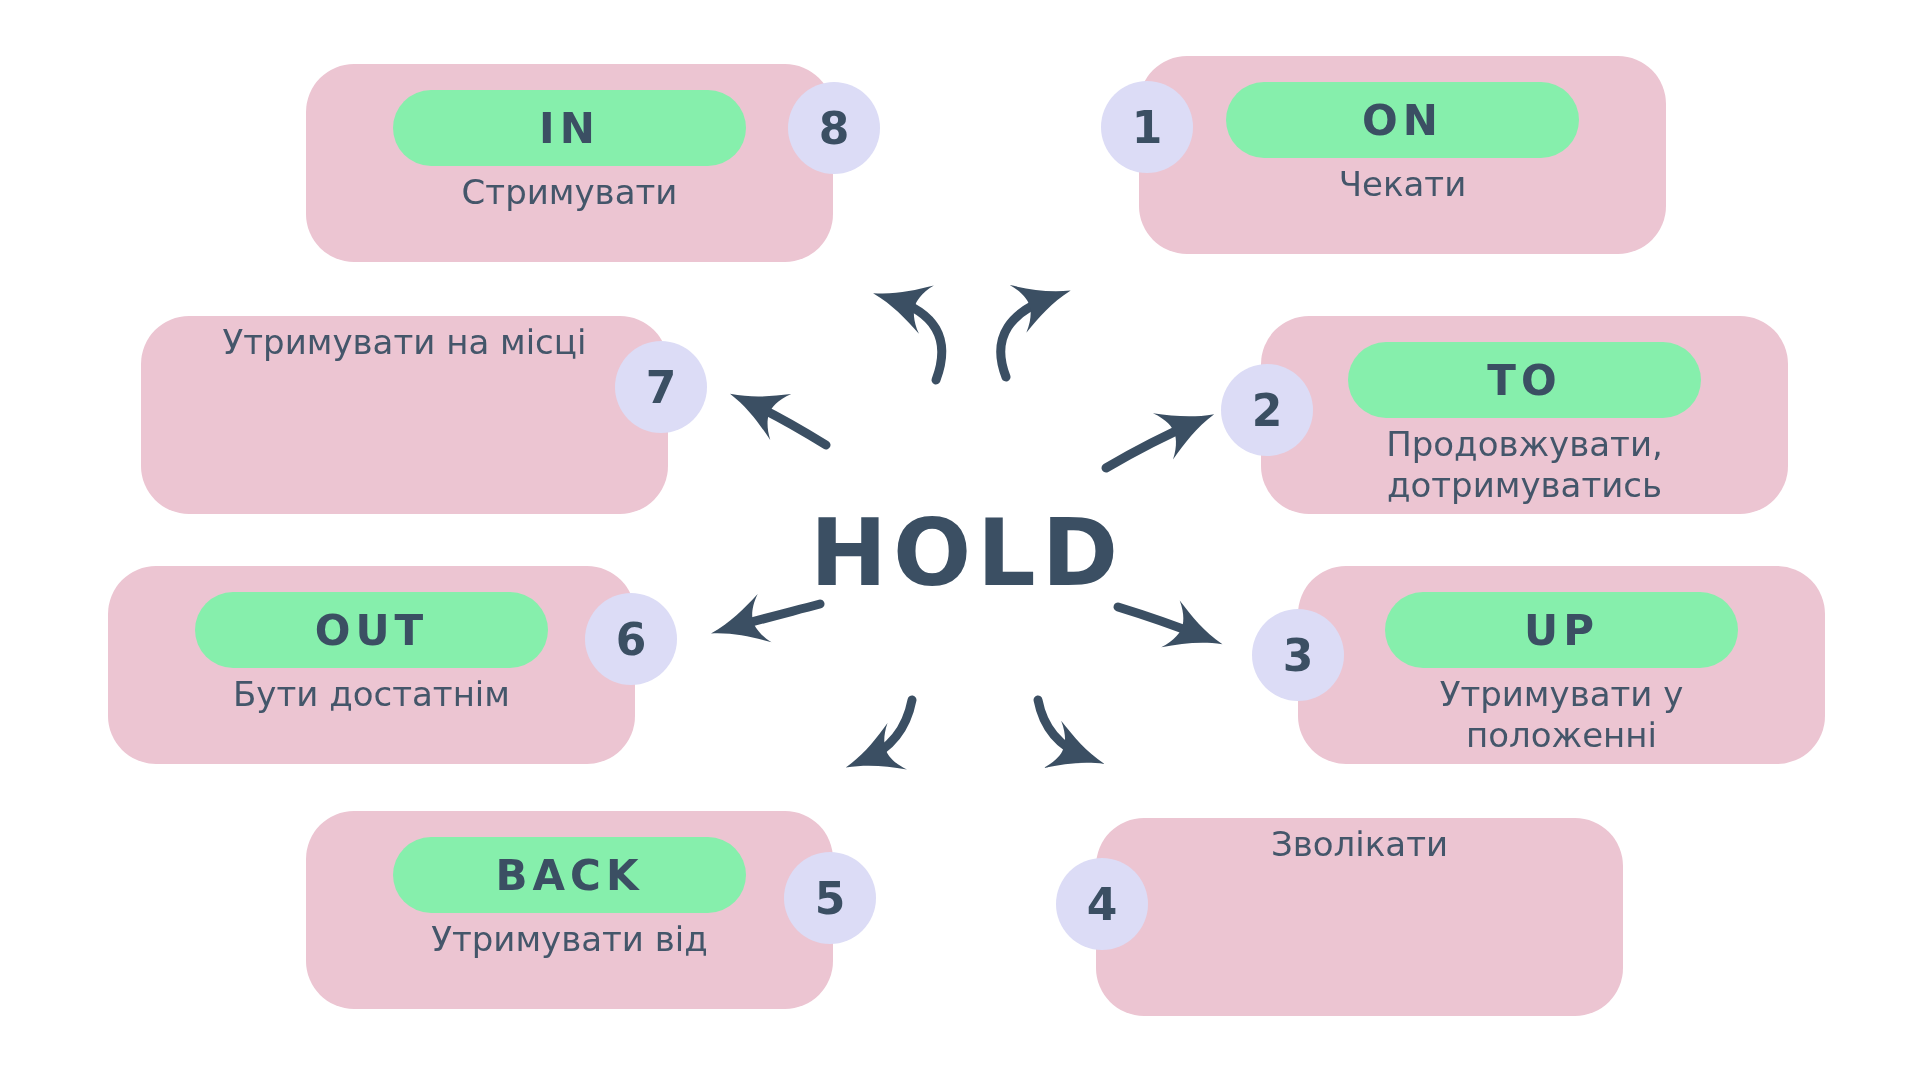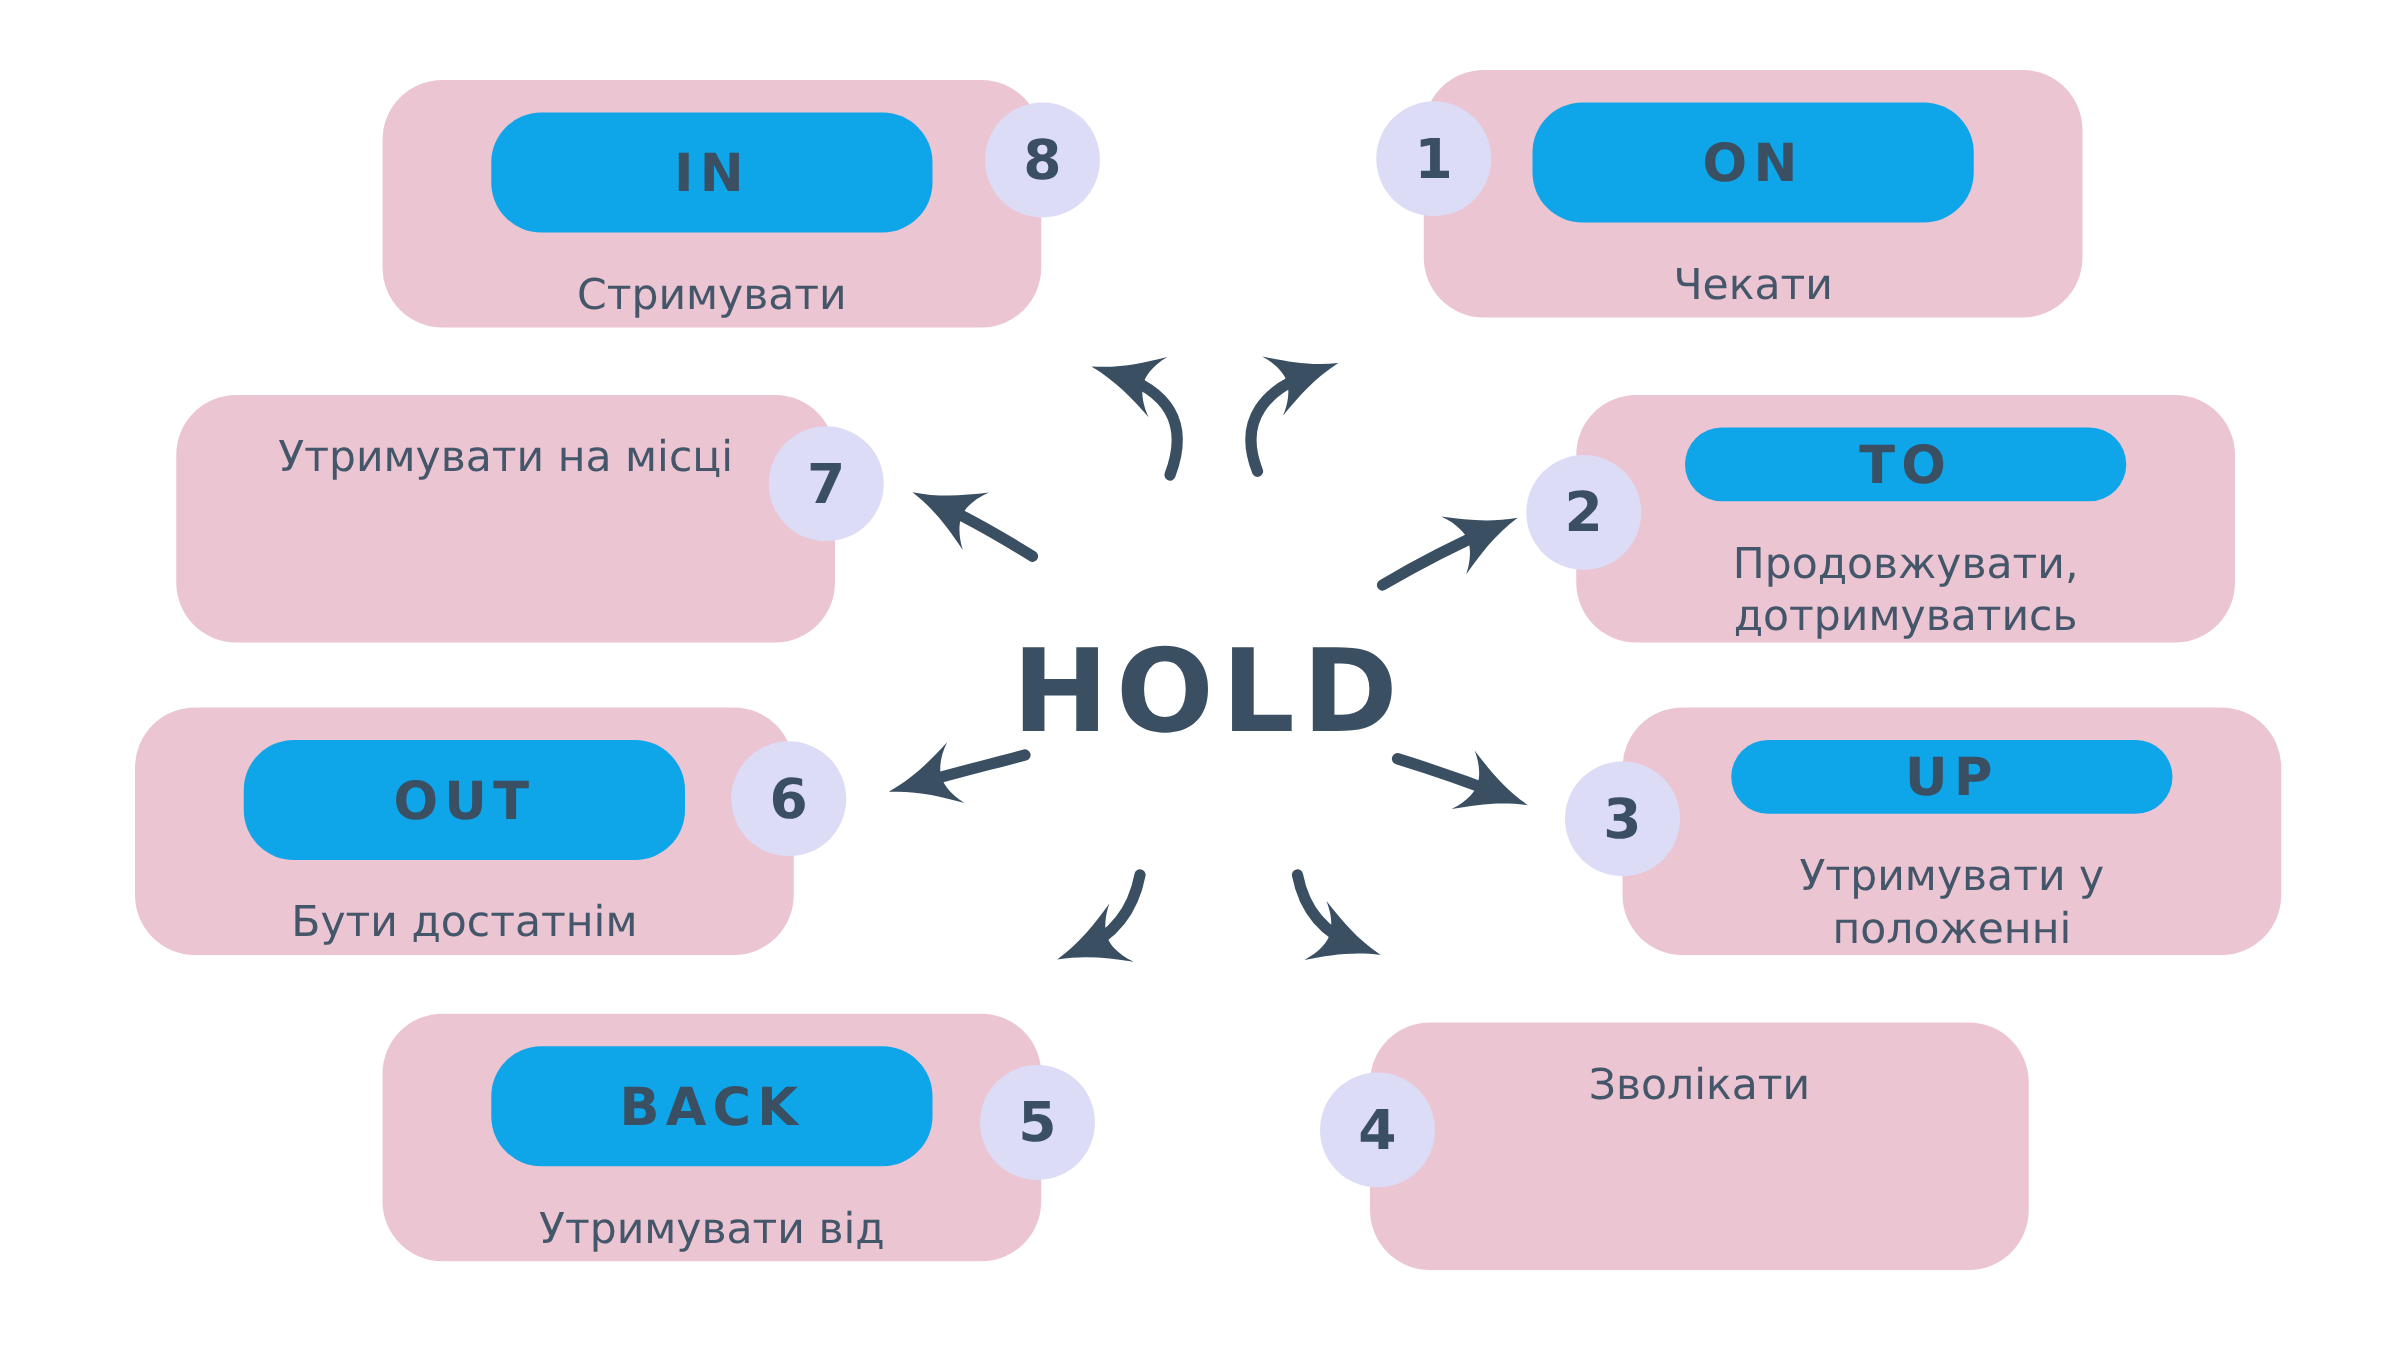--- a/index.html
+++ b/index.html
@@ -14,31 +14,31 @@
   .card{
     position:absolute;
     width:527px;height:198px;
     background:#ecc5d2;
     border-radius:48px;
     display:flex;flex-direction:column;align-items:center;
     box-sizing:border-box;
   }
   .pill{
     margin-top:26px;
-    width:353px;height:96px;
-    background:#0ea5e9;
+    width:353px;height:76px;
+    background:#86efac;
     border-radius:40px;
     display:flex;align-items:center;justify-content:center;
   }
   .label{
     font-size:42px;font-weight:700;letter-spacing:5px;
     color:#3b4f63;
   }
   .meaning{
-    margin-top:30px;
+    margin-top:6px;
     font-size:34px;line-height:1.22;
     text-align:center;
     white-space:pre-line;
     color:#44566a;
   }
   .num-circle{
     position:absolute;
     width:92px;height:92px;border-radius:50%;
     background:#dcdcf6;
     display:flex;align-items:center;justify-content:center;

